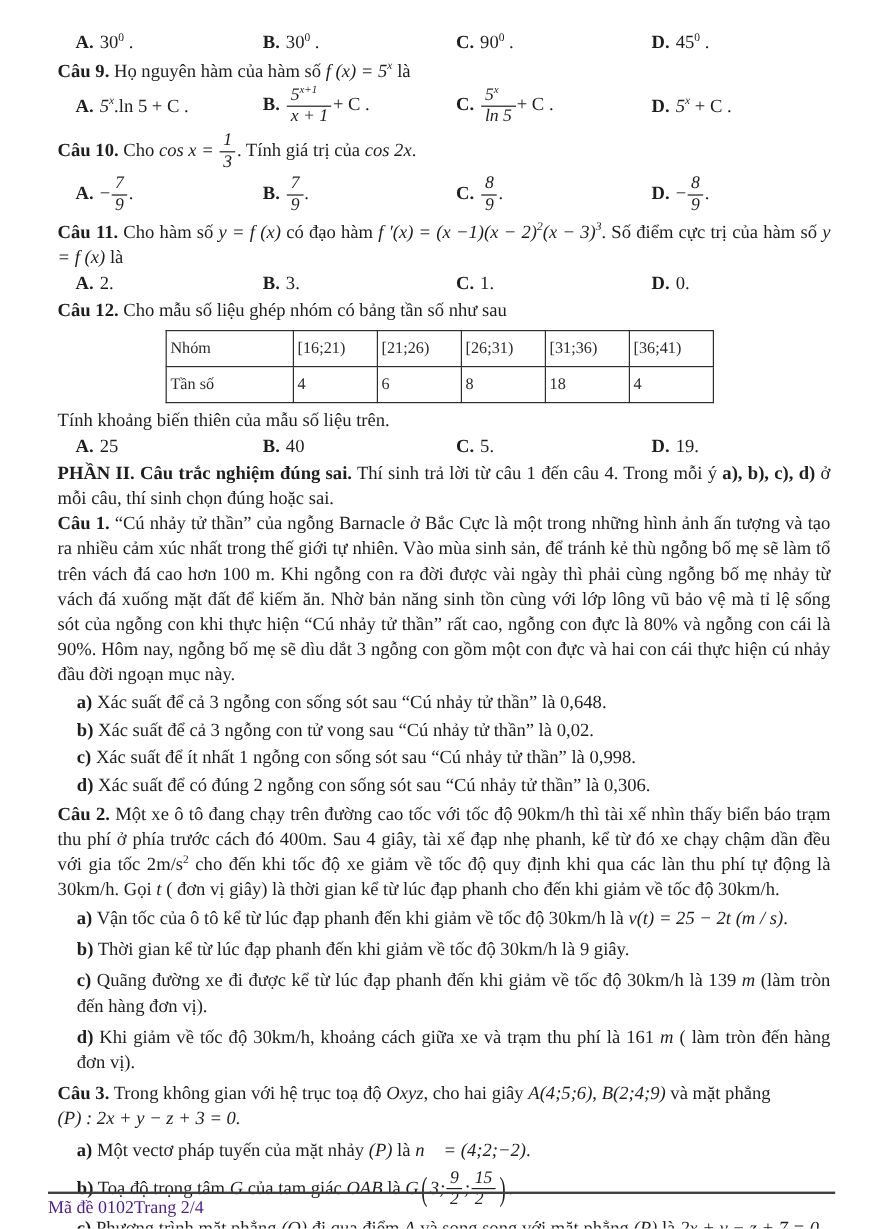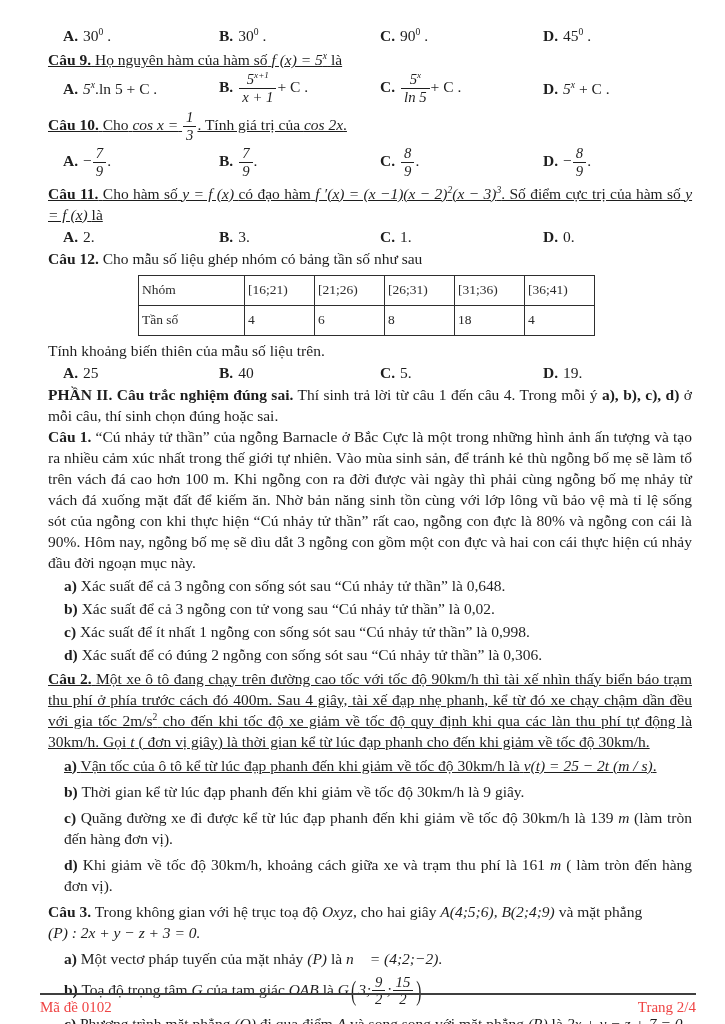--- a/index.html
+++ b/index.html
@@ -7,34 +7,34 @@
         padding:24px 33px 0 48px;font-family:"Liberation Serif","DejaVu Serif",serif;
         font-size:15.5px;color:#1e1e1e;position:relative;overflow:hidden;}
   p{margin:0;line-height:21px;text-align:justify;}
   .optrow{display:grid;grid-template-columns:156px 161px 163px 1fr;padding-left:15px;
           align-items:center;line-height:21px;margin:1px 0;}
   .opt{white-space:nowrap;}
   .ol{font-weight:bold;margin-right:5px;}
   .ql{font-weight:bold;}
   .mt{font-style:italic;}
   sup{font-size:62%;line-height:0;vertical-align:super;}
-  .frac{display:inline-block;vertical-align:middle;text-align:center;line-height:1.15;
+  .frac{display:inline-block;vertical-align:middle;line-height:1.15;
         font-size:0.95em;padding:0 1px;font-style:italic;}
   .frac .fn{display:block;border-bottom:1px solid #1e1e1e;padding:0 3px;}
   .frac .fd{display:block;padding:0 3px;}
   .item{padding-left:16px;margin-top:2px;}
   .sp6{margin-top:5px;}
-  .sp4{margin-top:3px;text-decoration:underline;}
+  .sp4{margin-top:3px;}
   table.freq{border-collapse:collapse;margin:6px 0 4px 90px;table-layout:fixed;
              font-size:13.5px;color:#2a2a2a;}
   .freq td{border:1.4px solid #2e2e2e;padding:5px 3px;height:19px;}
   .bp{display:inline-block;transform:scaleY(1.8);vertical-align:-1px;margin:0 2px;font-style:normal;}
   .vec{font-style:italic;}
   .footer{position:absolute;left:40px;right:29px;bottom:8px;border-top:2px solid #3f3f3f;
-          display:flex;justify-content:space-between;padding-top:4px;font-size:15px;color:#ef4444;}
+          display:flex;padding-top:4px;font-size:15px;color:#4c1d95;}
 </style>
 </head>
 <body>
 
 <div class="page">
 
   <div class="optrow">
     <span class="opt"><b class="ol">A.</b><span>30</span><sup>0</sup><span> .</span></span>
     <span class="opt"><b class="ol">B.</b><span>30</span><sup>0</sup><span> .</span></span>
     <span class="opt"><b class="ol">C.</b><span>90</span><sup>0</sup><span> .</span></span>

